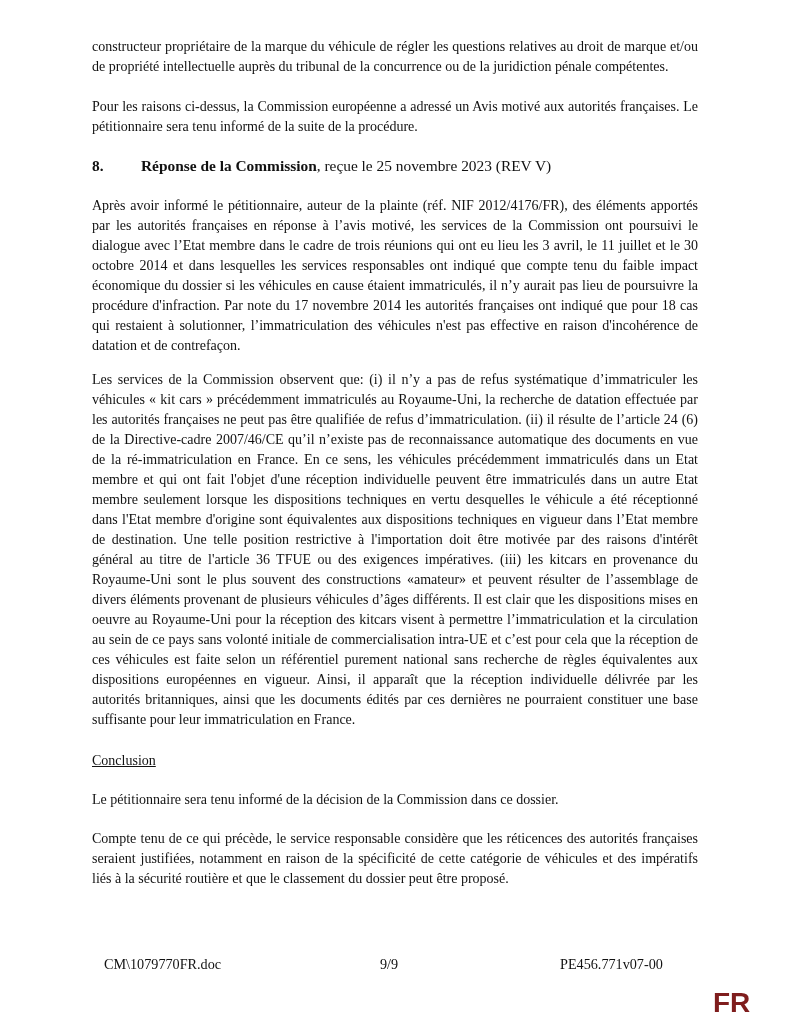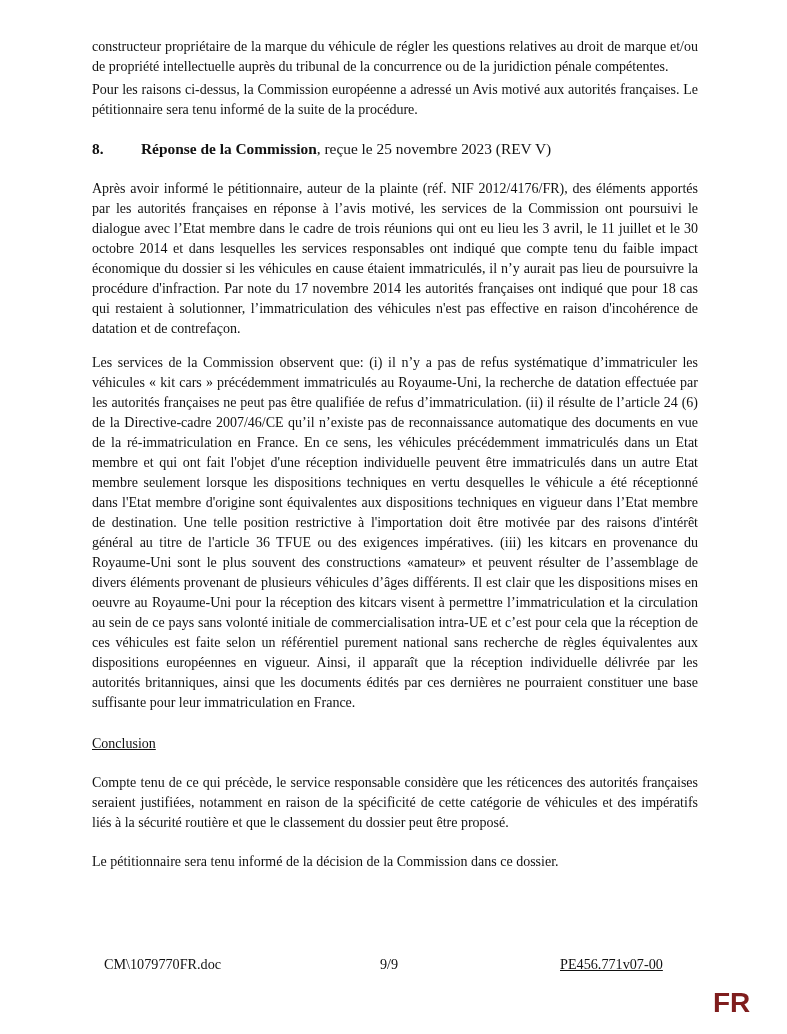--- a/index.html
+++ b/index.html
@@ -1,51 +1,51 @@
 <!DOCTYPE html>
 <html><head>
 <meta charset="utf-8">
 <style>
   html, body { margin: 0; padding: 0; background: #ffffff; }
   body { width: 787px; height: 1034px; position: relative; overflow: hidden;
          font-family: "Liberation Serif", "DejaVu Serif", serif; color: #111; }
   .page { position: absolute; left: 92px; top: 37px; width: 606px; }
   p { margin: 0; font-size: 14px; line-height: 20px; text-align: justify; }
-  .gap-lg { margin-top: 3px; }
+  .gap-lg { margin-top: 20px; }
   .gap-sm { margin-top: 14px; }
   .heading { display: flex; font-size: 15.4px; line-height: 19.6px; margin-top: 19px; }
   .heading .num { font-weight: bold; width: 49px; }
   .heading b { font-weight: bold; }
   .conclusion { text-decoration: underline; margin-top: 21px; }
   .footer { position: absolute; top: 956px; left: 92px; width: 606px; font-size: 14.2px; }
   .footer span { position: absolute; top: 0; white-space: nowrap; }
   .f-left { left: 12px; }
   .f-mid { left: 288px; }
-  .f-right { left: 468px; text-decoration: underline; }
+  .f-right { left: 468px; }
   .lang { position: absolute; left: 713px; top: 987px; font-family: "Liberation Sans", "DejaVu Sans", sans-serif;
           font-weight: bold; font-size: 28px; color: #7f1d1d; letter-spacing: 0px; }
 </style>
 </head>
 <body>
 
 <div class="page">
   <p>constructeur propriétaire de la marque du véhicule de régler les questions relatives au droit de marque et/ou de propriété intellectuelle auprès du tribunal de la concurrence ou de la juridiction pénale compétentes.</p>
   <p class="gap-lg">Pour les raisons ci-dessus, la Commission européenne a adressé un Avis motivé aux autorités françaises. Le pétitionnaire sera tenu informé de la suite de la procédure.</p>
 
   <div class="heading">
     <span class="num">8.</span>
     <span><b>Réponse de la Commission</b><span>, reçue le 25 novembre 2023 (REV V)</span></span>
   </div>
 
   <p class="gap-lg" style="margin-top:20px">Après avoir informé le pétitionnaire, auteur de la plainte (réf. NIF 2012/4176/FR), des éléments apportés par les autorités françaises en réponse à l’avis motivé, les services de la Commission ont poursuivi le dialogue avec l’Etat membre dans le cadre de trois réunions qui ont eu lieu les 3 avril, le 11 juillet et le 30 octobre 2014 et dans lesquelles les services responsables ont indiqué que compte tenu du faible impact économique du dossier si les véhicules en cause étaient immatriculés, il n’y aurait pas lieu de poursuivre la procédure d'infraction. Par note du 17 novembre 2014 les autorités françaises ont indiqué que pour 18 cas qui restaient à solutionner, l’immatriculation des véhicules n'est pas effective en raison d'incohérence de datation et de contrefaçon.</p>
   <p class="gap-sm">Les services de la Commission observent que: (i) il n’y a pas de refus systématique d’immatriculer les véhicules « kit cars » précédemment immatriculés au Royaume-Uni, la recherche de datation effectuée par les autorités françaises ne peut pas être qualifiée de refus d’immatriculation. (ii) il résulte de l’article 24 (6) de la Directive-cadre 2007/46/CE qu’il n’existe pas de reconnaissance automatique des documents en vue de la ré-immatriculation en France. En ce sens, les véhicules précédemment immatriculés dans un Etat membre et qui ont fait l'objet d'une réception individuelle peuvent être immatriculés dans un autre Etat membre seulement lorsque les dispositions techniques en vertu desquelles le véhicule a été réceptionné dans l'Etat membre d'origine sont équivalentes aux dispositions techniques en vigueur dans l’Etat membre de destination. Une telle position restrictive à l'importation doit être motivée par des raisons d'intérêt général au titre de l'article 36 TFUE ou des exigences impératives. (iii) les kitcars en provenance du Royaume-Uni sont le plus souvent des constructions «amateur» et peuvent résulter de l’assemblage de divers éléments provenant de plusieurs véhicules d’âges différents. Il est clair que les dispositions mises en oeuvre au Royaume-Uni pour la réception des kitcars visent à permettre l’immatriculation et la circulation au sein de ce pays sans volonté initiale de commercialisation intra-UE et c’est pour cela que la réception de ces véhicules est faite selon un référentiel purement national sans recherche de règles équivalentes aux dispositions européennes en vigueur. Ainsi, il apparaît que la réception individuelle délivrée par les autorités britanniques, ainsi que les documents édités par ces dernières ne pourraient constituer une base suffisante pour leur immatriculation en France.</p>
 
   <p class="conclusion">Conclusion</p>
+  <p class="gap-lg" style="margin-top:19px">Le pétitionnaire sera tenu informé de la décision de la Commission dans ce dossier.</p>
   <p class="gap-lg" style="margin-top:19px">Compte tenu de ce qui précède, le service responsable considère que les réticences des autorités françaises seraient justifiées, notamment en raison de la spécificité de cette catégorie de véhicules et des impératifs liés à la sécurité routière et que le classement du dossier peut être proposé.</p>
-  <p class="gap-lg" style="margin-top:19px">Le pétitionnaire sera tenu informé de la décision de la Commission dans ce dossier.</p>
 </div>
 
 <div class="footer">
   <span class="f-left">CM\1079770FR.doc</span>
   <span class="f-mid">9/9</span>
   <span class="f-right">PE456.771v07-00</span>
 </div>
 <div class="lang">FR</div>
 
 </body></html>

